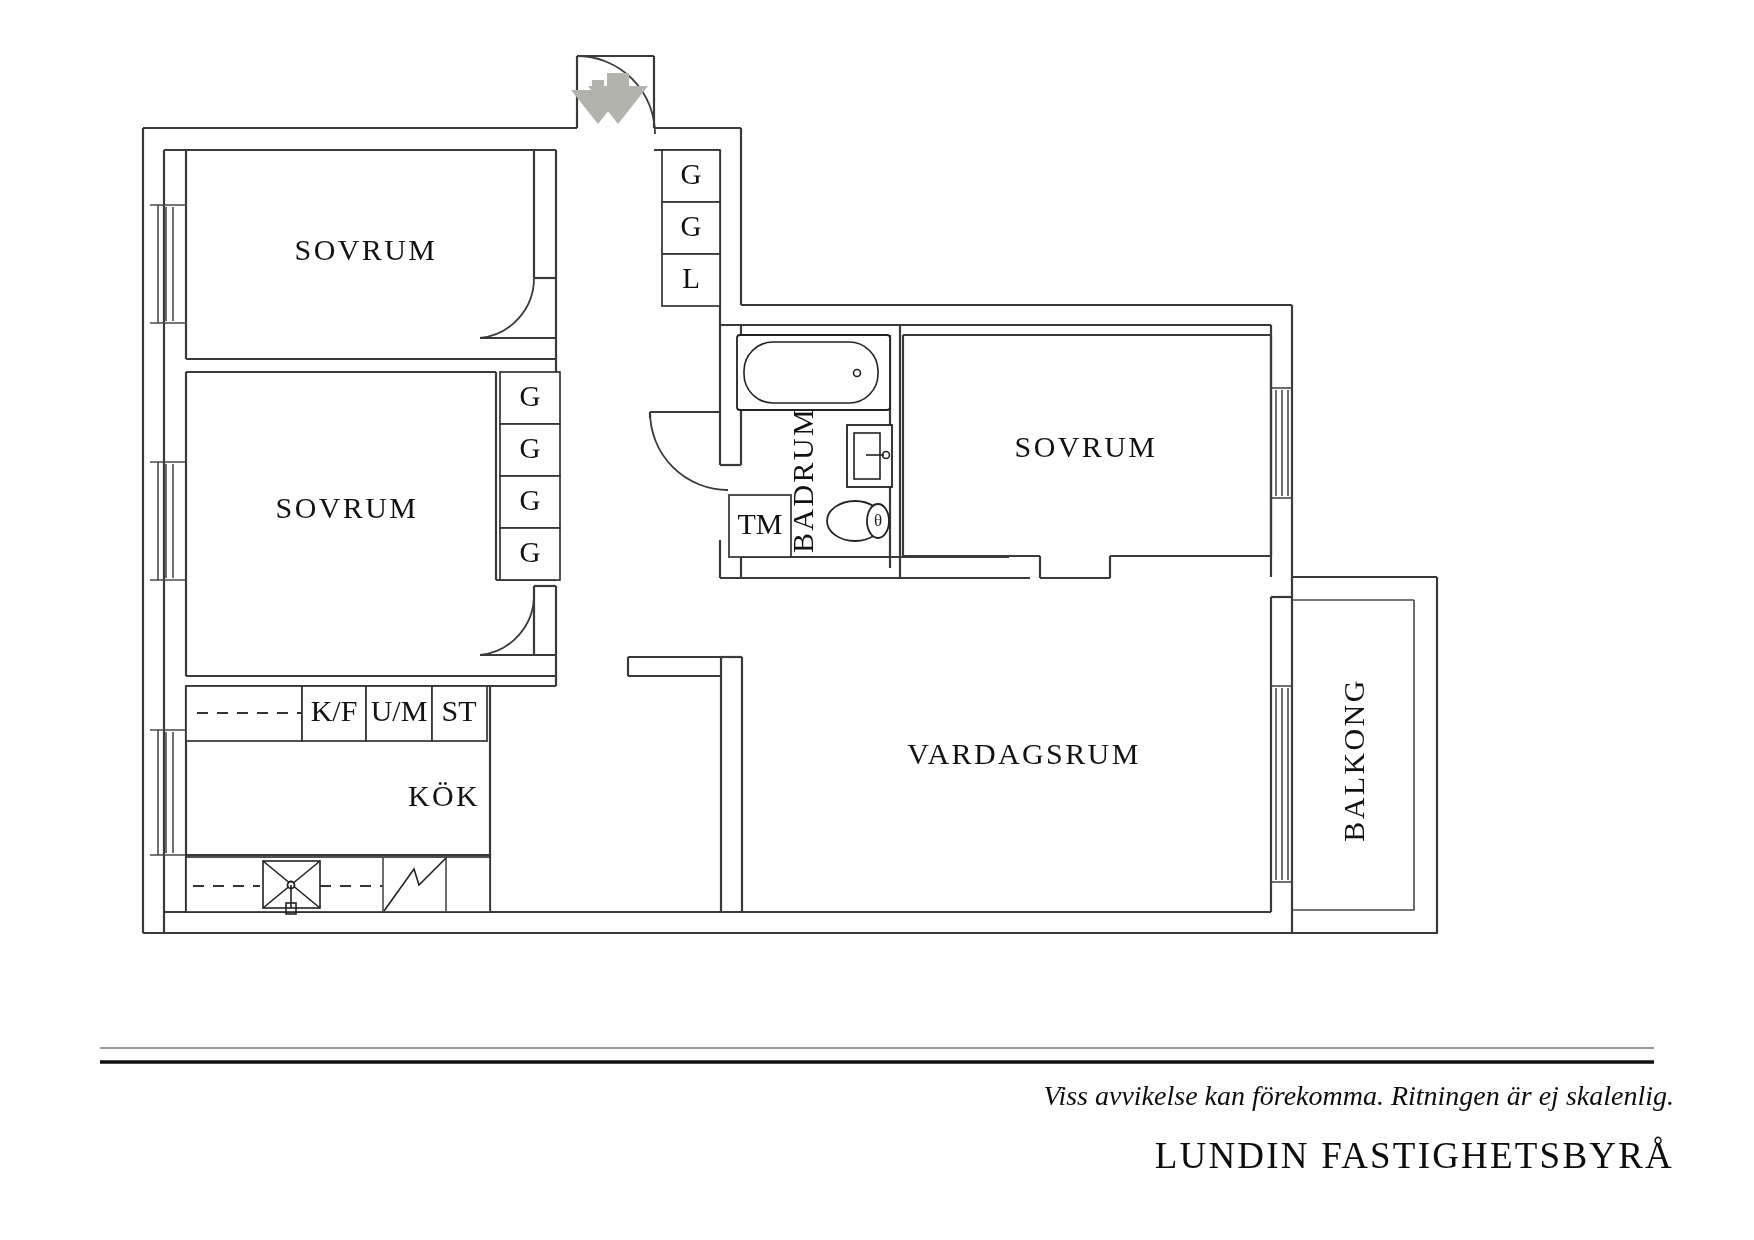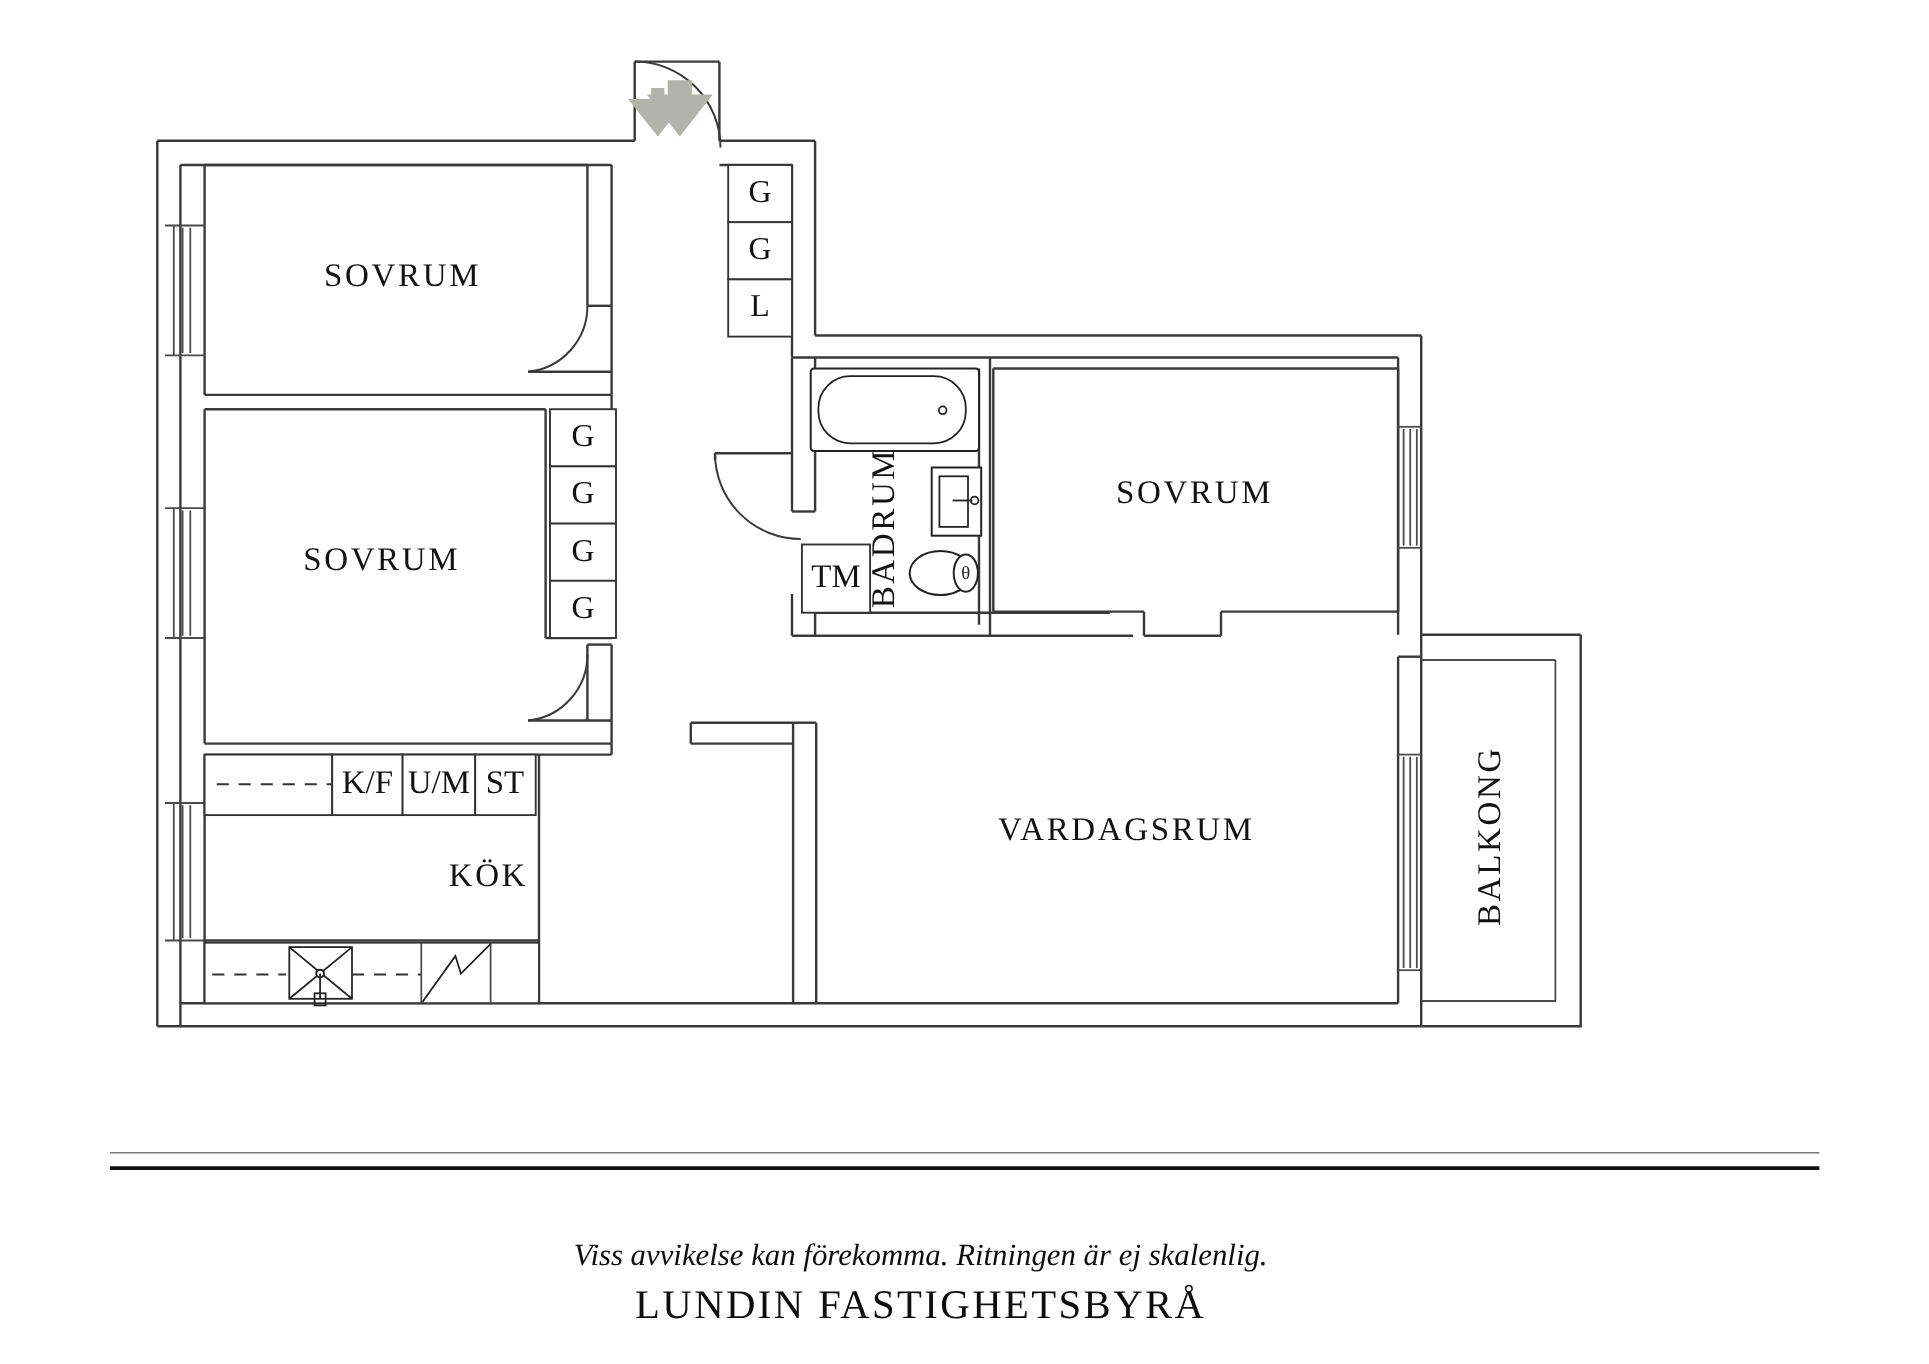--- a/index.html
+++ b/index.html
@@ -54,39 +54,39 @@
   text.cab-label {
     font-family: "Liberation Serif", "DejaVu Serif", serif;
     font-size: 30px;
     fill: #121212;
     text-anchor: middle;
     dominant-baseline: middle;
   }
   .footer {
     position: absolute;
     left: 0;
-    top: 1124px;
+    top: 1078px;
     width: 1674px;
-    text-align: center;
+    text-align: right;
   }
   .footer-note {
     font-family: "Liberation Serif", "DejaVu Serif", serif;
     font-style: italic;
     font-size: 28px;
     color: #0d0d0d;
     line-height: 1.25;
     white-space: nowrap;
   }
   .footer-brand {
     font-family: "Liberation Serif", "DejaVu Serif", serif;
     font-size: 37px;
     letter-spacing: 2.2px;
     color: #0d0d0d;
     line-height: 1.25;
-    margin-top: 5px;
+    margin-top: 20px;
     white-space: nowrap;
   }
 </style>
 </head>
 <body>
 
 <div id="floorplan-root">
 
   <svg id="plan" viewBox="0 0 1754 1240" xmlns="http://www.w3.org/2000/svg">
 

